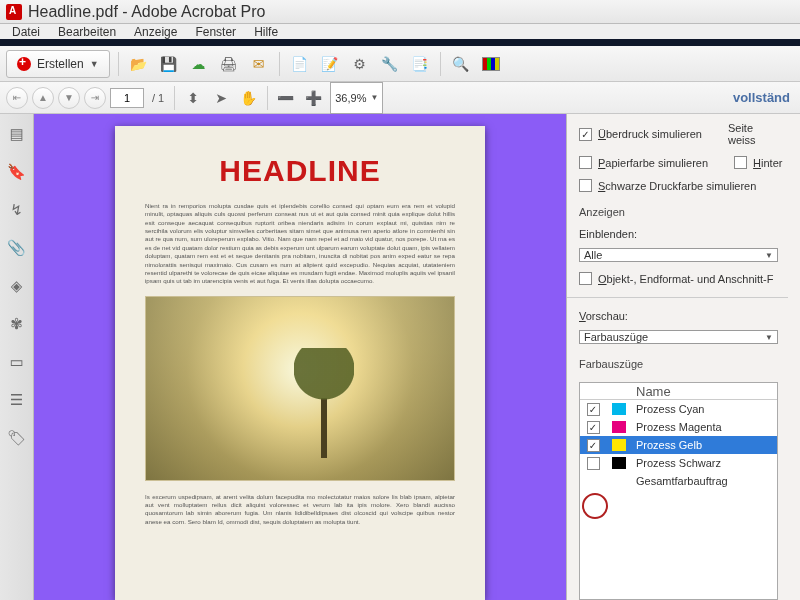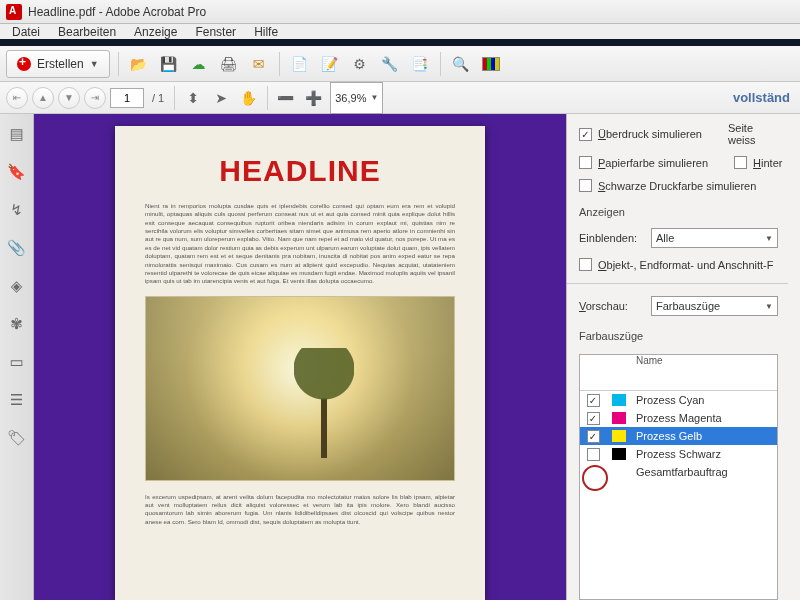--- a/index.html
+++ b/index.html
@@ -2,21 +2,21 @@
 <html><head>
 <meta charset="utf-8">
 <style>
 * { box-sizing: border-box; margin: 0; padding: 0; font-family: "Segoe UI", Tahoma, sans-serif; }
 body { width: 800px; height: 600px; overflow: hidden; background: #ececec; font-size: 12px; color: #333; }
 
 
 .titlebar { height: 24px; background: linear-gradient(#f4f4f4,#e6e6e6); border-bottom: 1px solid #bbb; display: flex; align-items: center; padding: 0 6px; gap: 6px; }
 .titlebar .app-icon { width: 16px; height: 16px; background: #c00; border-radius: 2px; position: relative; }
 .titlebar .app-icon::after { content:"A"; color:#fff; font-size:10px; font-weight:bold; position:absolute; left:3px; top:1px; }
-.titlebar .title { font-size: 12px; }
+.titlebar .title { font-size: 16px; }
 
 
 .menubar { height: 22px; background: #efefef; border-bottom: 7px solid #0f172a; display: flex; align-items: center; padding: 0 4px; gap: 2px; }
 .menubar .menu-item { padding: 2px 8px; cursor: default; }
 
 
 .toolbar1 { height: 36px; background: linear-gradient(#f7f7f7,#e9e9e9); border-bottom: 1px solid #c7c7c7; display: flex; align-items: center; padding: 0 6px; gap: 6px; }
 .create-btn { display: flex; align-items: center; gap: 6px; height: 28px; padding: 13px 10px; background: linear-gradient(#fff,#eee); border: 1px solid #bbb; border-radius: 3px; }
 .create-btn .plus { width: 14px; height: 14px; background:#d00; border-radius:50%; position:relative; }
 .create-btn .plus::before { content:"+"; color:#fff; font-weight:bold; position:absolute; left:2px; top:-2px; font-size:12px; }
@@ -40,21 +40,21 @@
 .vollst { color:#4a6fa5; font-weight:600; font-size:13px; padding-right:4px; }
 
 
 .main { display:flex; height: calc(600px - 24px - 22px - 36px - 32px); }
 
 
 .leftstrip { width:34px; background:linear-gradient(90deg,#e6e6e6,#dcdcdc); border-right:1px solid #bbb; display:flex; flex-direction:column; align-items:center; padding-top:10px; gap:18px; }
 .ls-icon { width:20px; height:20px; color:#6a6a6a; display:flex; align-items:center; justify-content:center; font-size:15px; }
 
 
-.viewport { width: 532px; background:#4c1d95; position:relative; overflow:hidden; display:flex; justify-content:center; }
+.viewport { width: 532px; background:#8b5cf6; position:relative; overflow:hidden; display:flex; justify-content:center; }
 .page { width:370px; margin-top:12px; background:#f2eee3; box-shadow:0 2px 8px rgba(0,0,0,.5); padding:28px 30px 20px; }
 .page h1 { color:#c81818; font-size:30px; font-weight:800; letter-spacing:1px; text-align:center; margin-bottom:14px; font-family: Arial, sans-serif; }
 .page p { font-size:6.2px; line-height:1.35; color:#555; text-align:justify; margin-bottom:10px; }
 .page .photo { width:100%; height:185px; margin:6px 0 12px; background:
   radial-gradient(circle at 50% 40%, rgba(255,255,230,0.9) 0%, rgba(255,230,150,0.7) 30%, rgba(180,160,90,0.6) 60%, rgba(120,110,60,0.7) 100%),
   linear-gradient(#d9d2a0,#8c8450);
   position:relative; border:1px solid #cbbf95;
 }
 .page .photo::after { 
   content:""; position:absolute; left:48%; top:28%; width:60px; height:110px;
@@ -66,29 +66,29 @@
   filter:blur(.3px);
 }
 
 
 .rightpanel { flex:1; background:#f4f2f0; border-left:1px solid #bbb; padding:8px 22px 0 12px; display:flex; flex-direction:column; gap:10px; font-size:11px; overflow:hidden; }
 .cb-row { display:flex; align-items:center; gap:6px; white-space:nowrap; }
 .cb { width:13px; height:13px; border:1px solid #888; background:#fff; display:inline-flex; align-items:center; justify-content:center; font-size:10px; color:#333; }
 .cb.checked::after { content:"✓"; }
 .row2 { display:flex; gap:26px; }
 .group-label { font-size:11px; color:#444; margin-top:4px; }
-.field-row { display:flex; align-items:center; gap:8px; }
+.field-row { display:flex; gap:8px;flex-direction:column; }
 .field-label { min-width:64px; }
 .dd { flex:1; height:20px; border:1px solid #9a9a9a; background:#fff; display:flex; align-items:center; justify-content:space-between; padding:0 4px; }
 .dd .chev { font-size:8px; color:#555; }
 .sep-line { height:1px; background:#ccc; margin:2px -10px 2px -12px; }
 
 
 .seplist { border:1px solid #aaa; background:#fff; flex:1; margin-top:2px; display:flex; flex-direction:column; position:relative; }
-.seplist .hdr { height:36px; border-bottom:1px solid #ccc; display:flex; align-items:flex-start; font-size:10px; color:#555; }
+.seplist .hdr { height:17px; border-bottom:1px solid #ccc; display:flex; align-items:flex-end; font-size:13px; color:#555; }
 .seplist .hdr .col-cb { width:26px; }
 .seplist .hdr .col-sw { width:26px; }
 .seplist .row { height:18px; display:flex; align-items:center; }
 .seplist .row.sel { background:#2f7bd9; color:#fff; }
 .seplist .col-cb { width:26px; display:flex; justify-content:center; }
 .seplist .col-sw { width:26px; display:flex; justify-content:center; }
 .swatch { width:14px; height:12px; }
 .sw-cyan { background:#00b7eb; }
 .sw-magenta { background:#e6007e; }
 .sw-yellow { background:#ffe600; }

